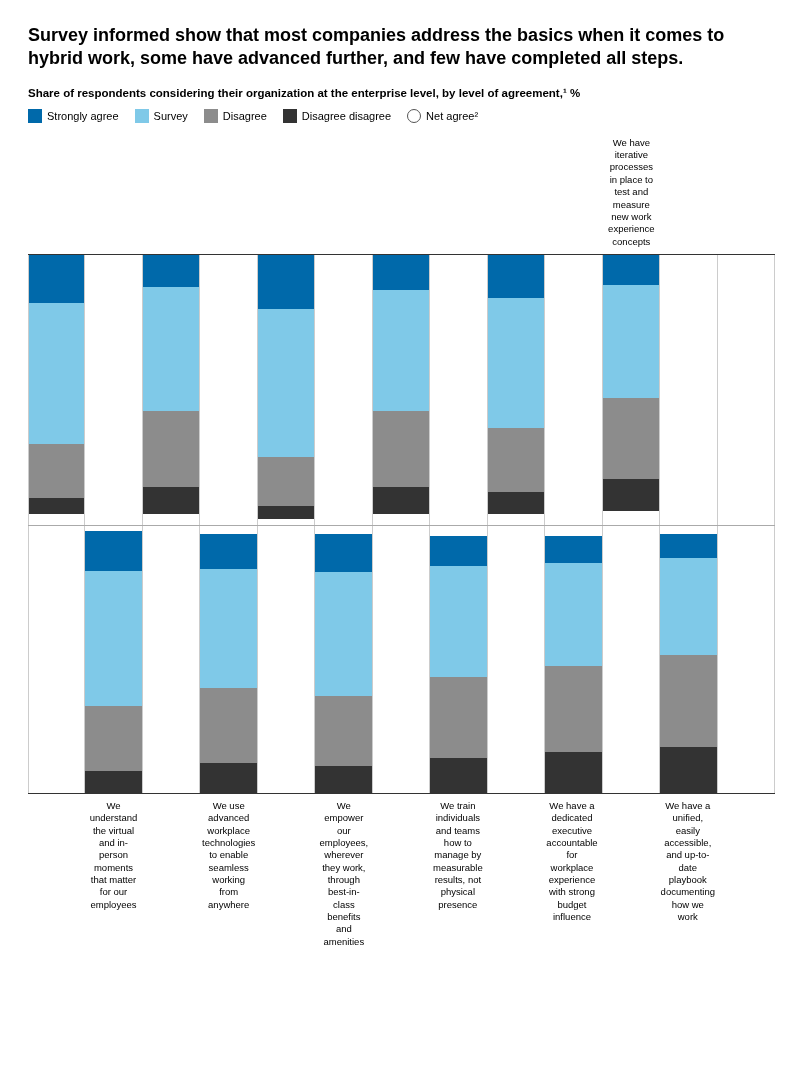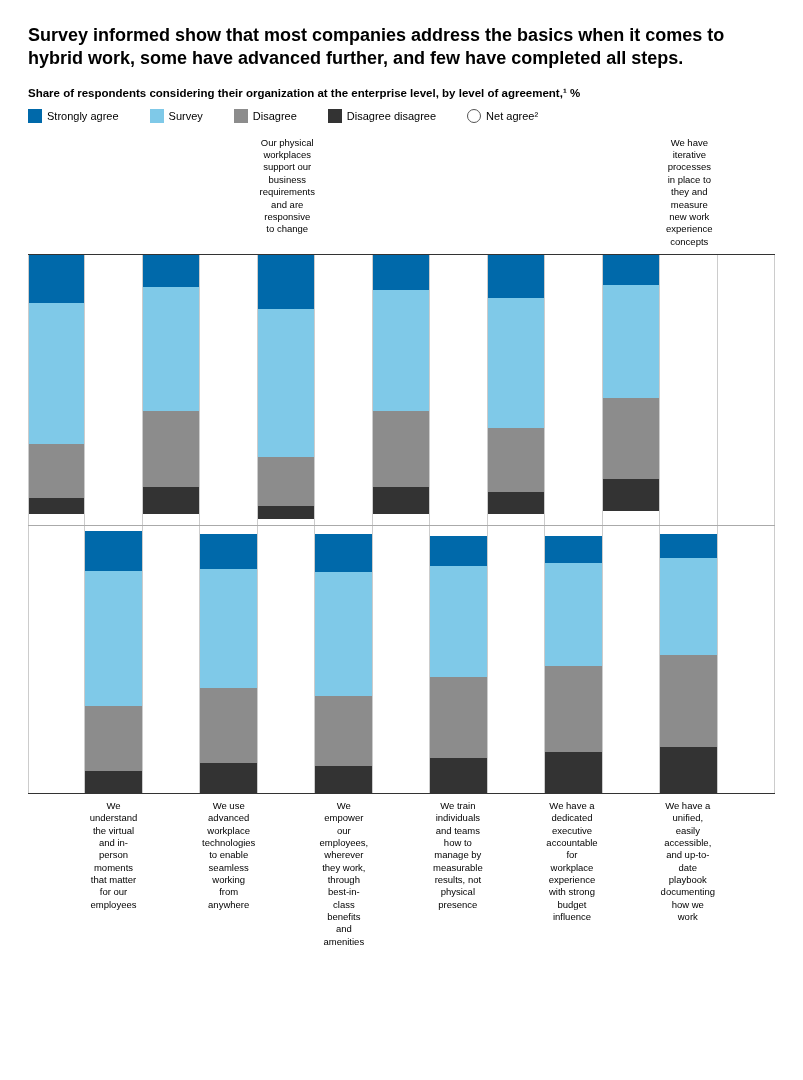--- a/index.html
+++ b/index.html
@@ -20,21 +20,21 @@
       max-width: 760px;
     }
     .subtitle {
       font-size: 11.5px;
       font-weight: 700;
       margin-bottom: 10px;
     }
     .legend {
       display: flex;
       align-items: center;
-      gap: 31px;
+      gap: 16px;
       margin-bottom: 14px;
       font-size: 11px;
     }
     .legend-item {
       display: flex;
       align-items: center;
       gap: 5px;
     }
     .legend-swatch {
       width: 14px;
@@ -133,25 +133,24 @@
     <span class="legend-circle"></span>
     <span>Net agree²</span>
   </div>
 </div>
 
 <div class="chart-area">
 
   <div class="top-labels">
     <div class="top-label" style="grid-column: span 2;"></div>
     <div class="top-label" style="grid-column: span 2;"></div>
-    <div class="top-label">Our physical workplaces support our business requirements and are responsive to change</div>
-    <div class="top-label" style="grid-column: span 2;"></div>
-    <div class="top-label" style="grid-column: span 2;"></div>
-    <div class="top-label" style="grid-column: span 2;"></div>
-    <div class="top-label">We have iterative processes in place to they and measure new work experience concepts</div>
+    <div class="top-label" style="grid-column: span 2;"></div>
+    <div class="top-label" style="grid-column: span 2;"></div>
+    <div class="top-label" style="grid-column: span 2;"></div>
+    <div class="top-label">We have iterative processes in place to test and measure new work experience concepts</div>
   </div>
 
   <div class="chart-columns" id="chart-cols" style="position: relative;">
       <div class="chart-col">
         <div class="bar-stack">
           <div class="bar-segment" style="height: 48.6px; background-color: rgb(0, 105, 170);"></div>
           <div class="bar-segment" style="height: 140.4px; background-color: rgb(127, 201, 232);"></div>
           <div class="bar-segment" style="height: 54px; background-color: rgb(140, 140, 140);"></div>
           <div class="bar-segment" style="height: 16.2px; background-color: rgb(51, 51, 51);"></div>
         </div>

